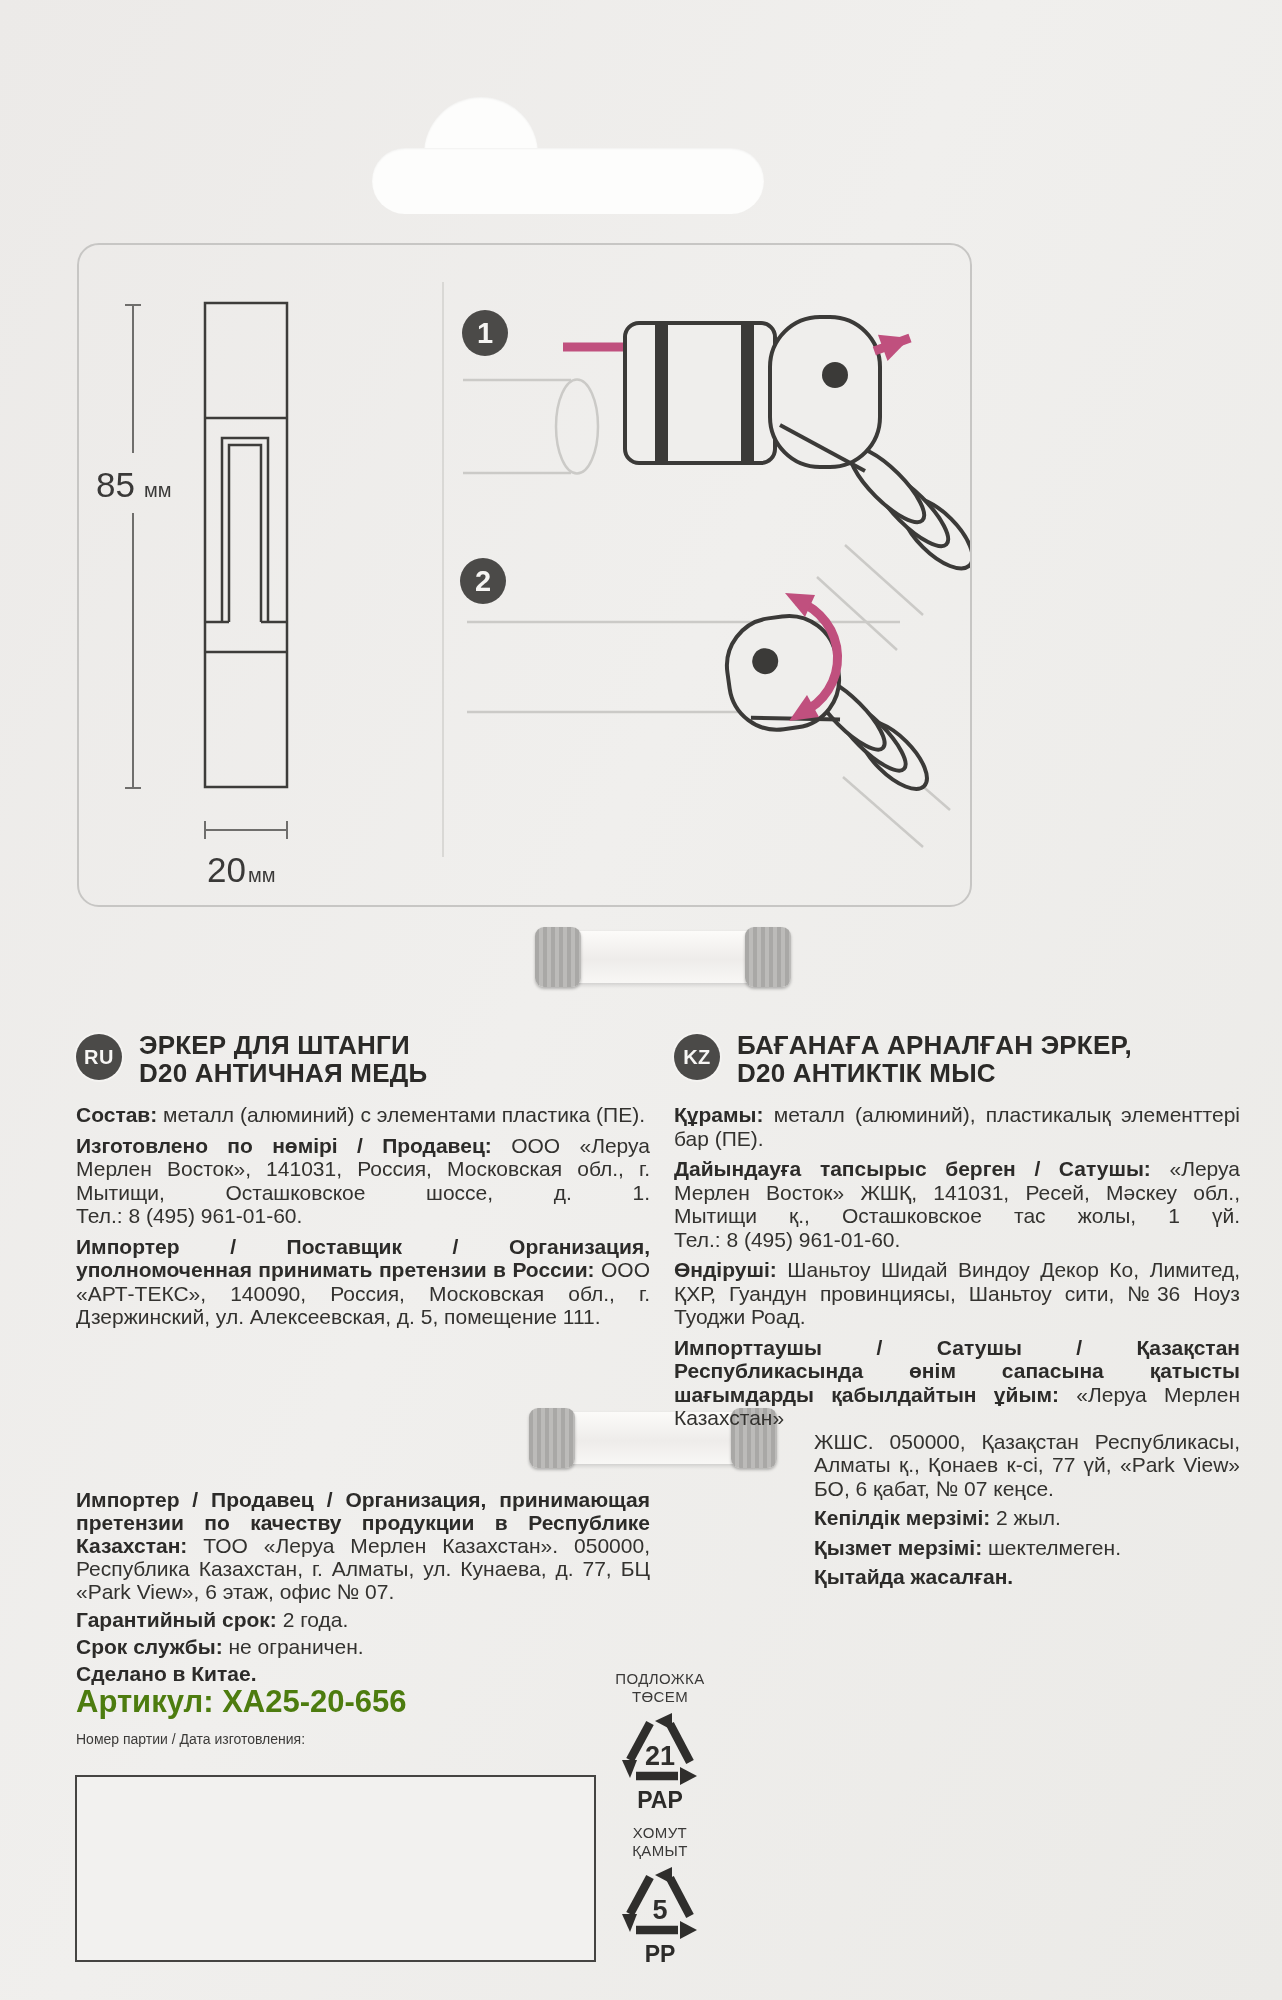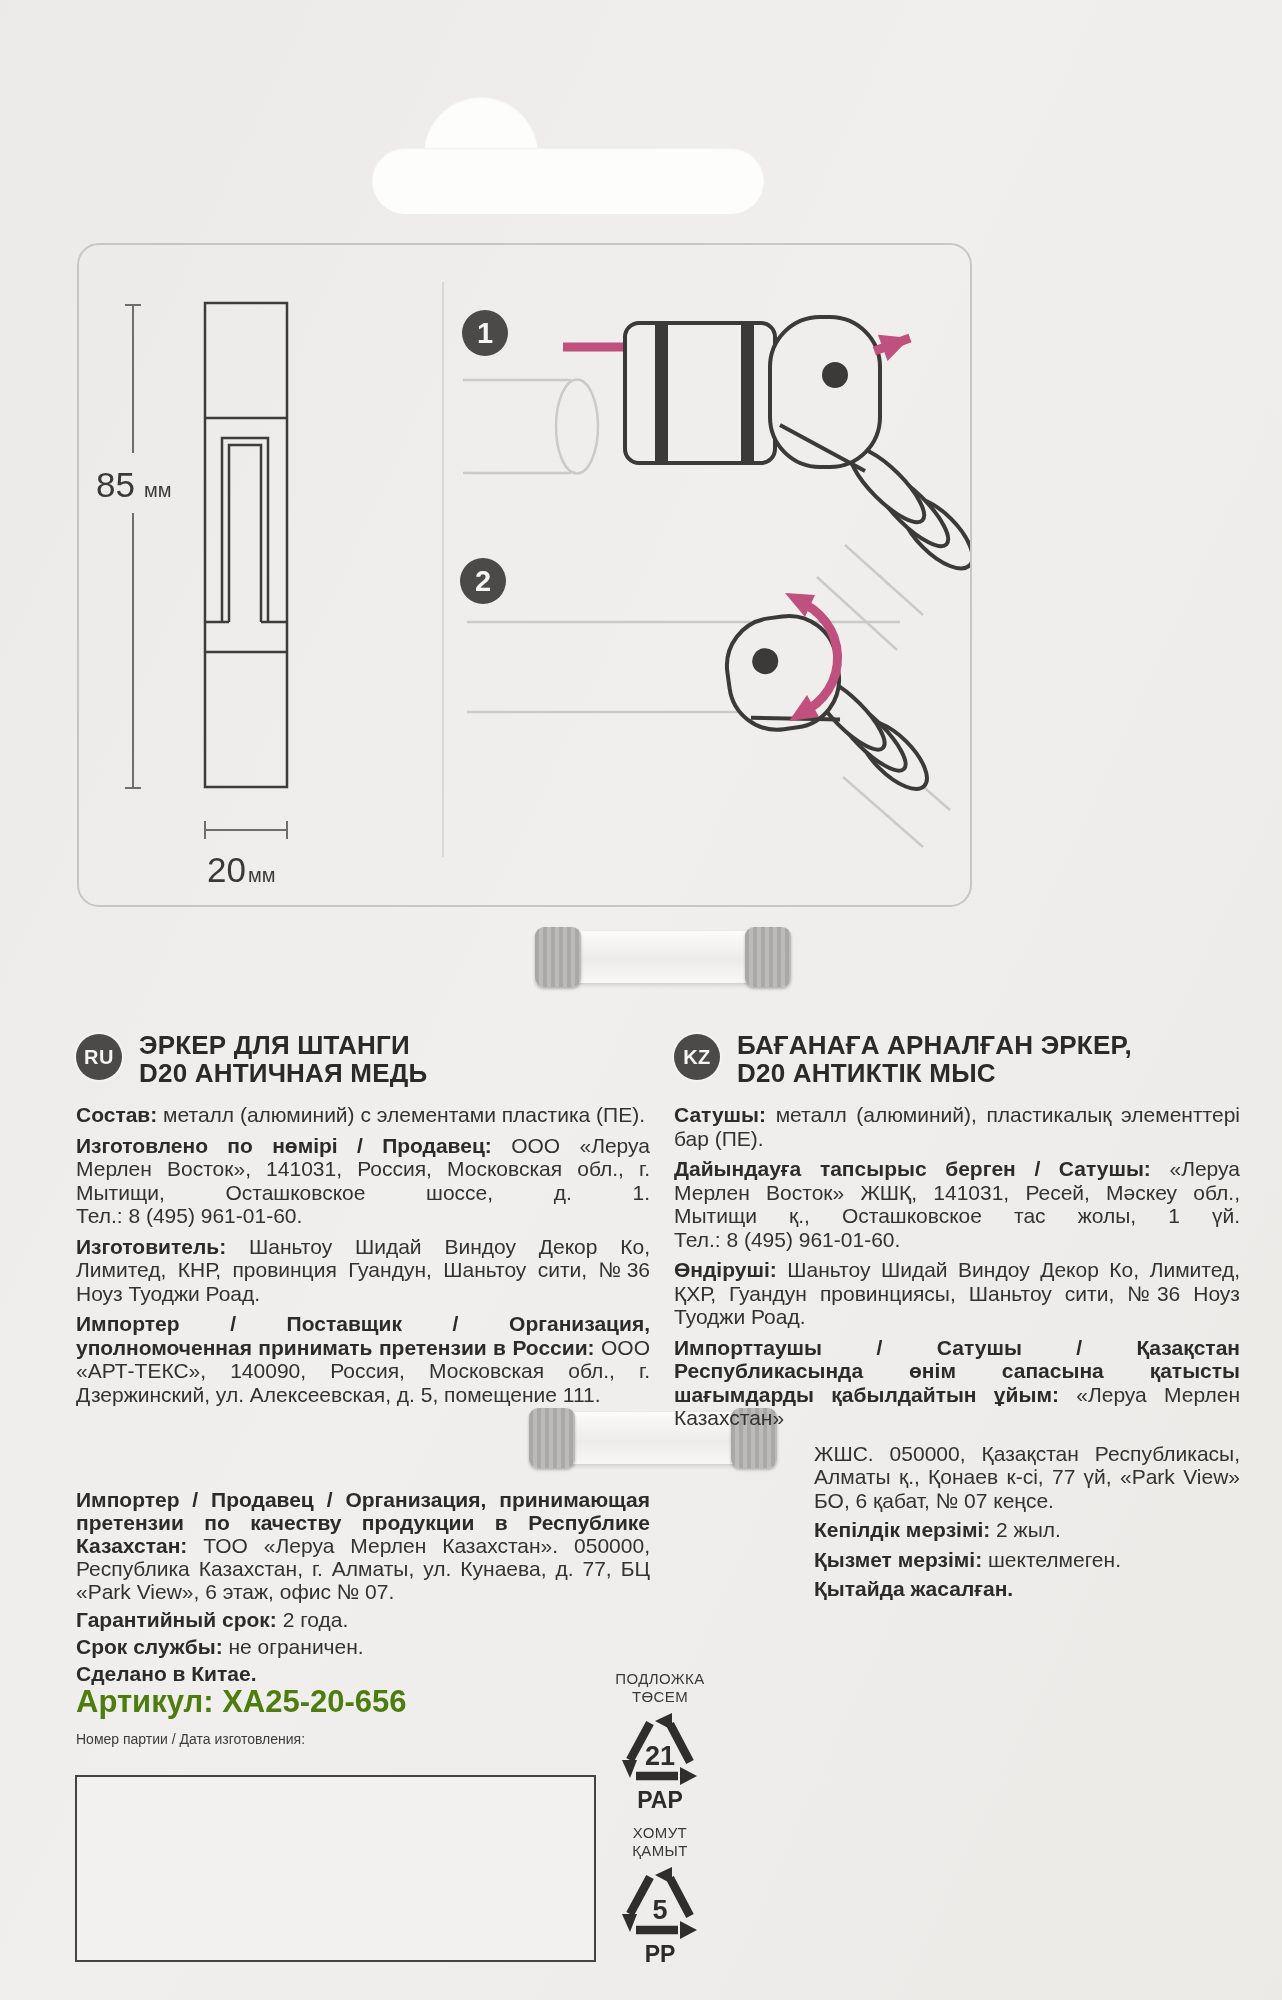--- a/index.html
+++ b/index.html
@@ -169,29 +169,28 @@
   <div class="badge">KZ</div>
   <div>
     <div class="lang-title">БАҒАНАҒА АРНАЛҒАН ЭРКЕР,</div>
     <div class="lang-title">D20 АНТИКТІК МЫС</div>
   </div>
 </div>
 
 <div class="abs body-col" style="left:76px;top:1103px;width:574px;">
   <p><b>Состав:</b> <span>металл (алюминий) с элементами пластика (ПЕ).</span></p>
   <p><b>Изготовлено по нөмірі / Продавец:</b> <span>ООО «Леруа Мерлен Восток», 141031, Россия, Московская обл., г. Мытищи, Осташковское шоссе, д. 1.</span> <span class="nw">Тел.: 8 (495) 961-01-60.</span></p>
-  <p><b>Изготовитель:</b> <span>Шаньтоу Шидай Виндоу Декор Ко, Лимитед, КНР, провинция Гуандун, Шаньтоу сити, №36 Ноуз Туоджи Роад.</span></p>
   <p><b>Импортер / Поставщик / Организация, уполномоченная принимать претензии в России:</b> <span>ООО «АРТ-ТЕКС», 140090, Россия, Московская обл., г. Дзержинский, ул. Алексеевская, д. 5, помещение 111.</span></p>
 </div>
 
 <div class="abs body-col" style="left:674px;top:1103px;width:566px;">
-  <p><b>Сатушы:</b> <span>металл (алюминий), пластикалық элементтері бар (ПЕ).</span></p>
+  <p><b>Құрамы:</b> <span>металл (алюминий), пластикалық элементтері бар (ПЕ).</span></p>
   <p><b>Дайындауға тапсырыс берген / Сатушы:</b> <span>«Леруа Мерлен Восток» ЖШҚ, 141031, Ресей, Мәскеу обл., Мытищи қ., Осташковское тас жолы, 1 үй.</span> <span class="nw">Тел.: 8 (495) 961-01-60.</span></p>
   <p><b>Өндіруші:</b> <span>Шаньтоу Шидай Виндоу Декор Ко, Лимитед, ҚХР, Гуандун провинциясы, Шаньтоу сити, №36 Ноуз Туоджи Роад.</span></p>
-  <p style="margin-bottom:12px;"><b>Импорттаушы / Сатушы / Қазақстан Республикасында өнім сапасына қатысты шағымдарды қабылдайтын ұйым:</b> <span>«Леруа Мерлен Казахстан»</span></p>
+  <p style="margin-bottom:0;"><b>Импорттаушы / Сатушы / Қазақстан Республикасында өнім сапасына қатысты шағымдарды қабылдайтын ұйым:</b> <span>«Леруа Мерлен Казахстан»</span></p>
   <div class="indent"><span>ЖШС. 050000, Қазақстан Республикасы, Алматы қ., Қонаев к-сі, 77 үй, «Park View» БО, 6 қабат, № 07 кеңсе.</span></div>
   <div class="kz-tail">
     <p><b>Кепілдік мерзімі:</b> <span>2 жыл.</span></p>
     <p><b>Қызмет мерзімі:</b> <span>шектелмеген.</span></p>
     <p><b>Қытайда жасалған.</b></p>
   </div>
 </div>
 
 <div class="abs body-col" style="left:76px;top:1488px;width:574px;line-height:23px;">
   <p style="margin-bottom:5px;"><b>Импортер / Продавец / Организация, принимающая претензии по качеству продукции в Республике Казахстан:</b> <span>ТОО «Леруа Мерлен Казахстан». 050000, Республика Казахстан, г. Алматы, ул. Кунаева, д. 77, БЦ «Park View», 6 этаж, офис № 07.</span></p>

